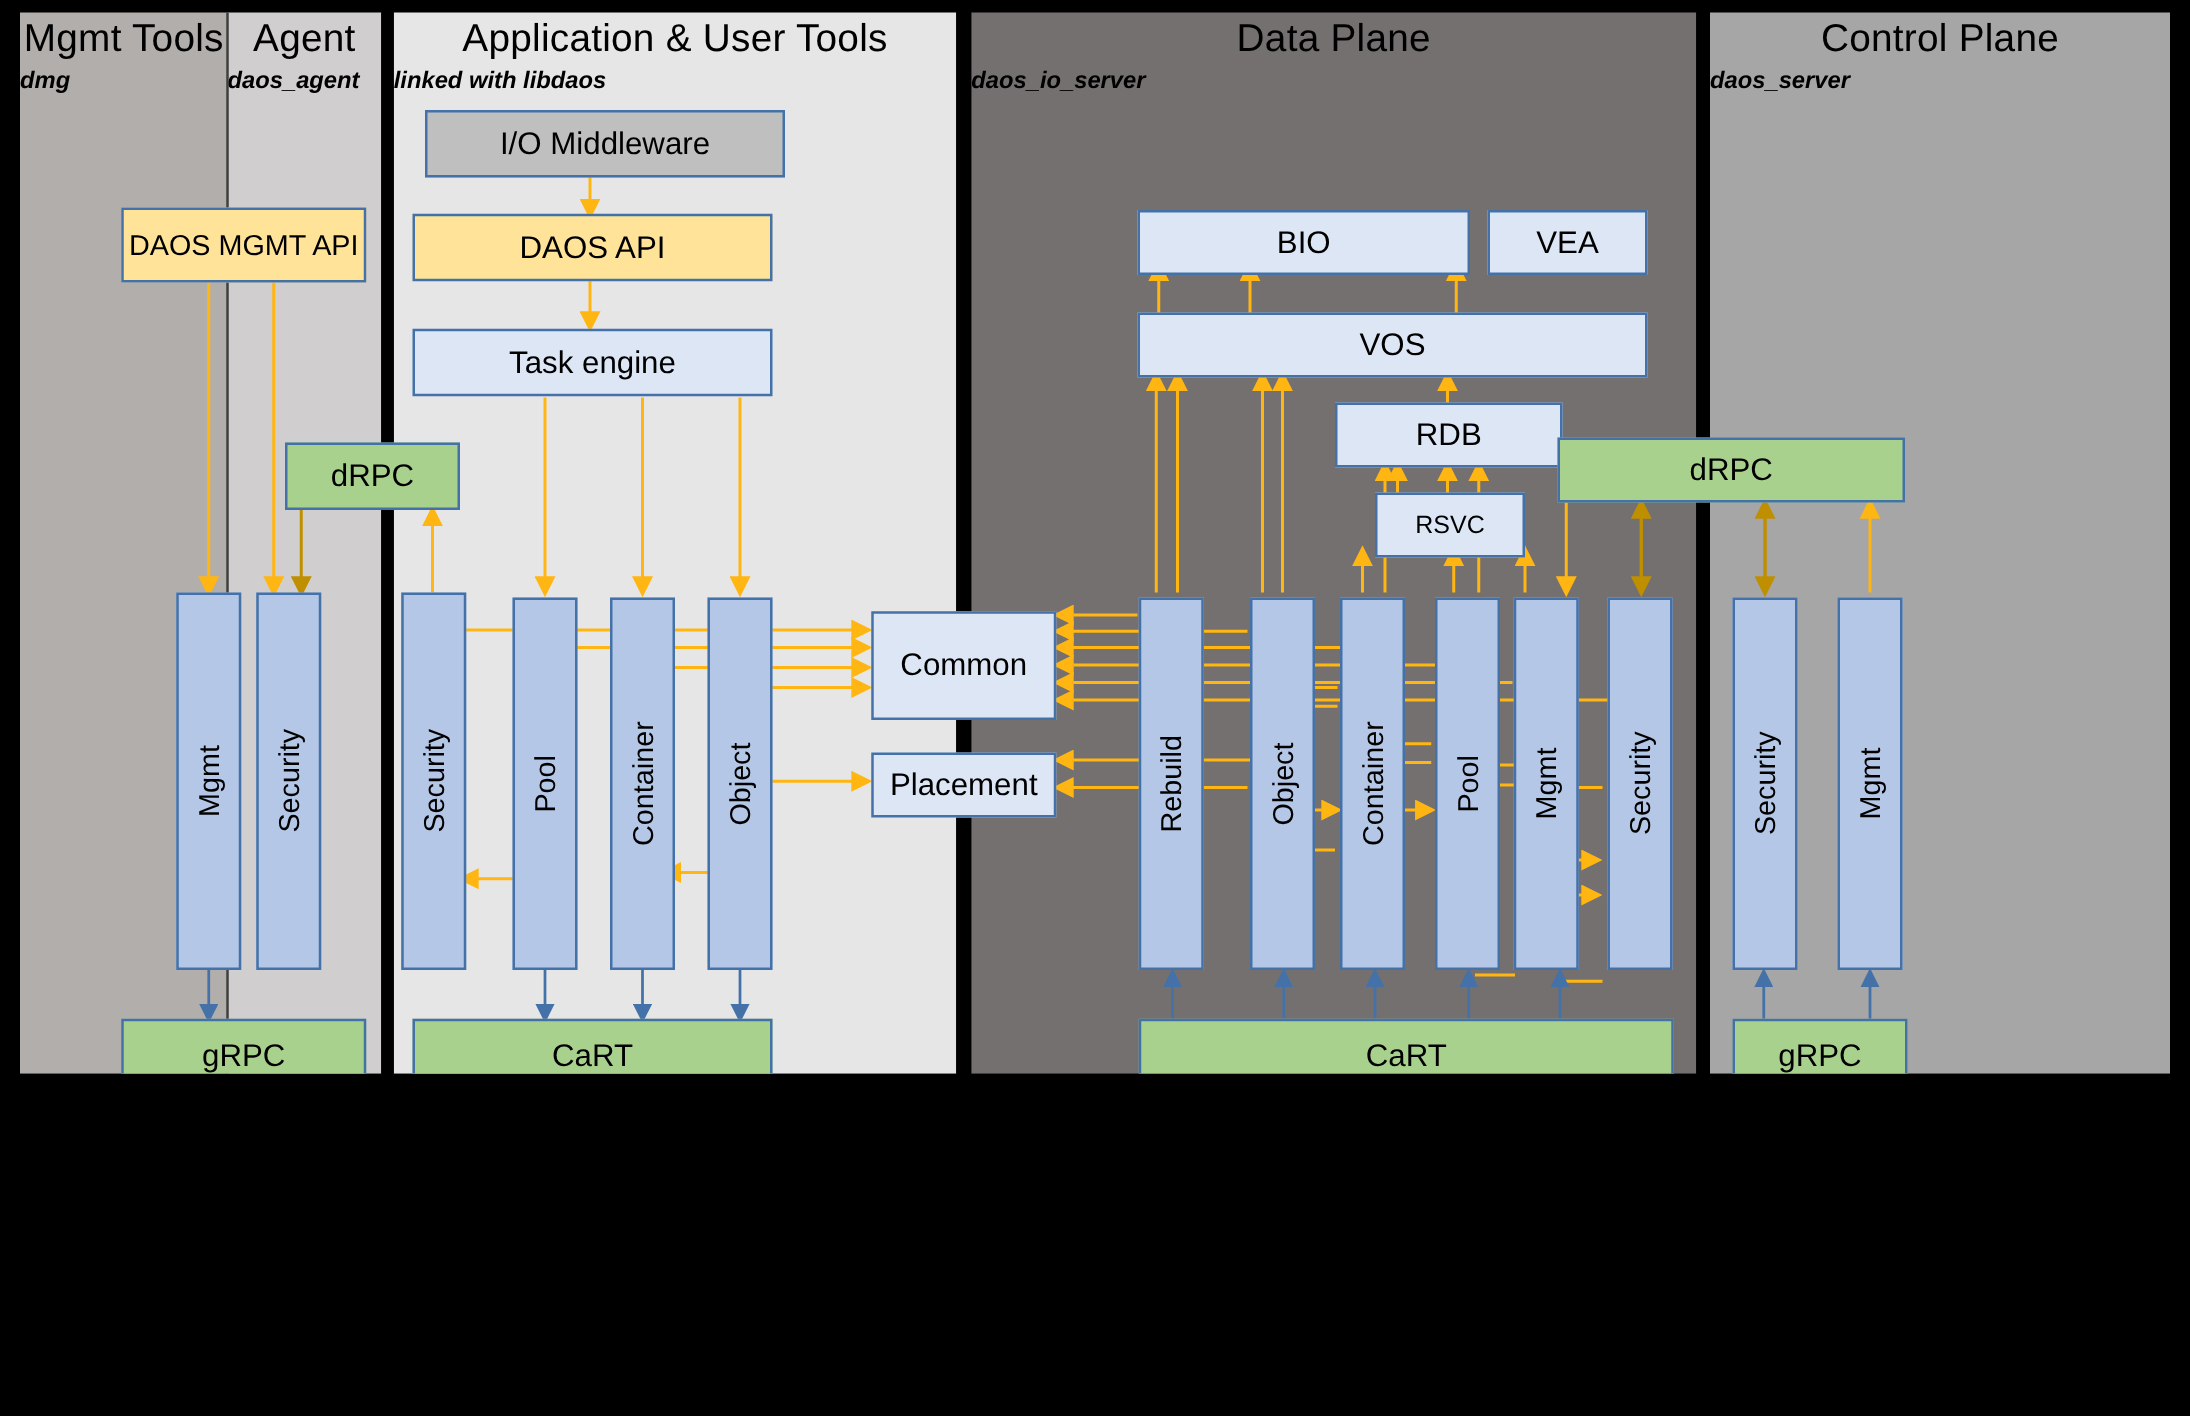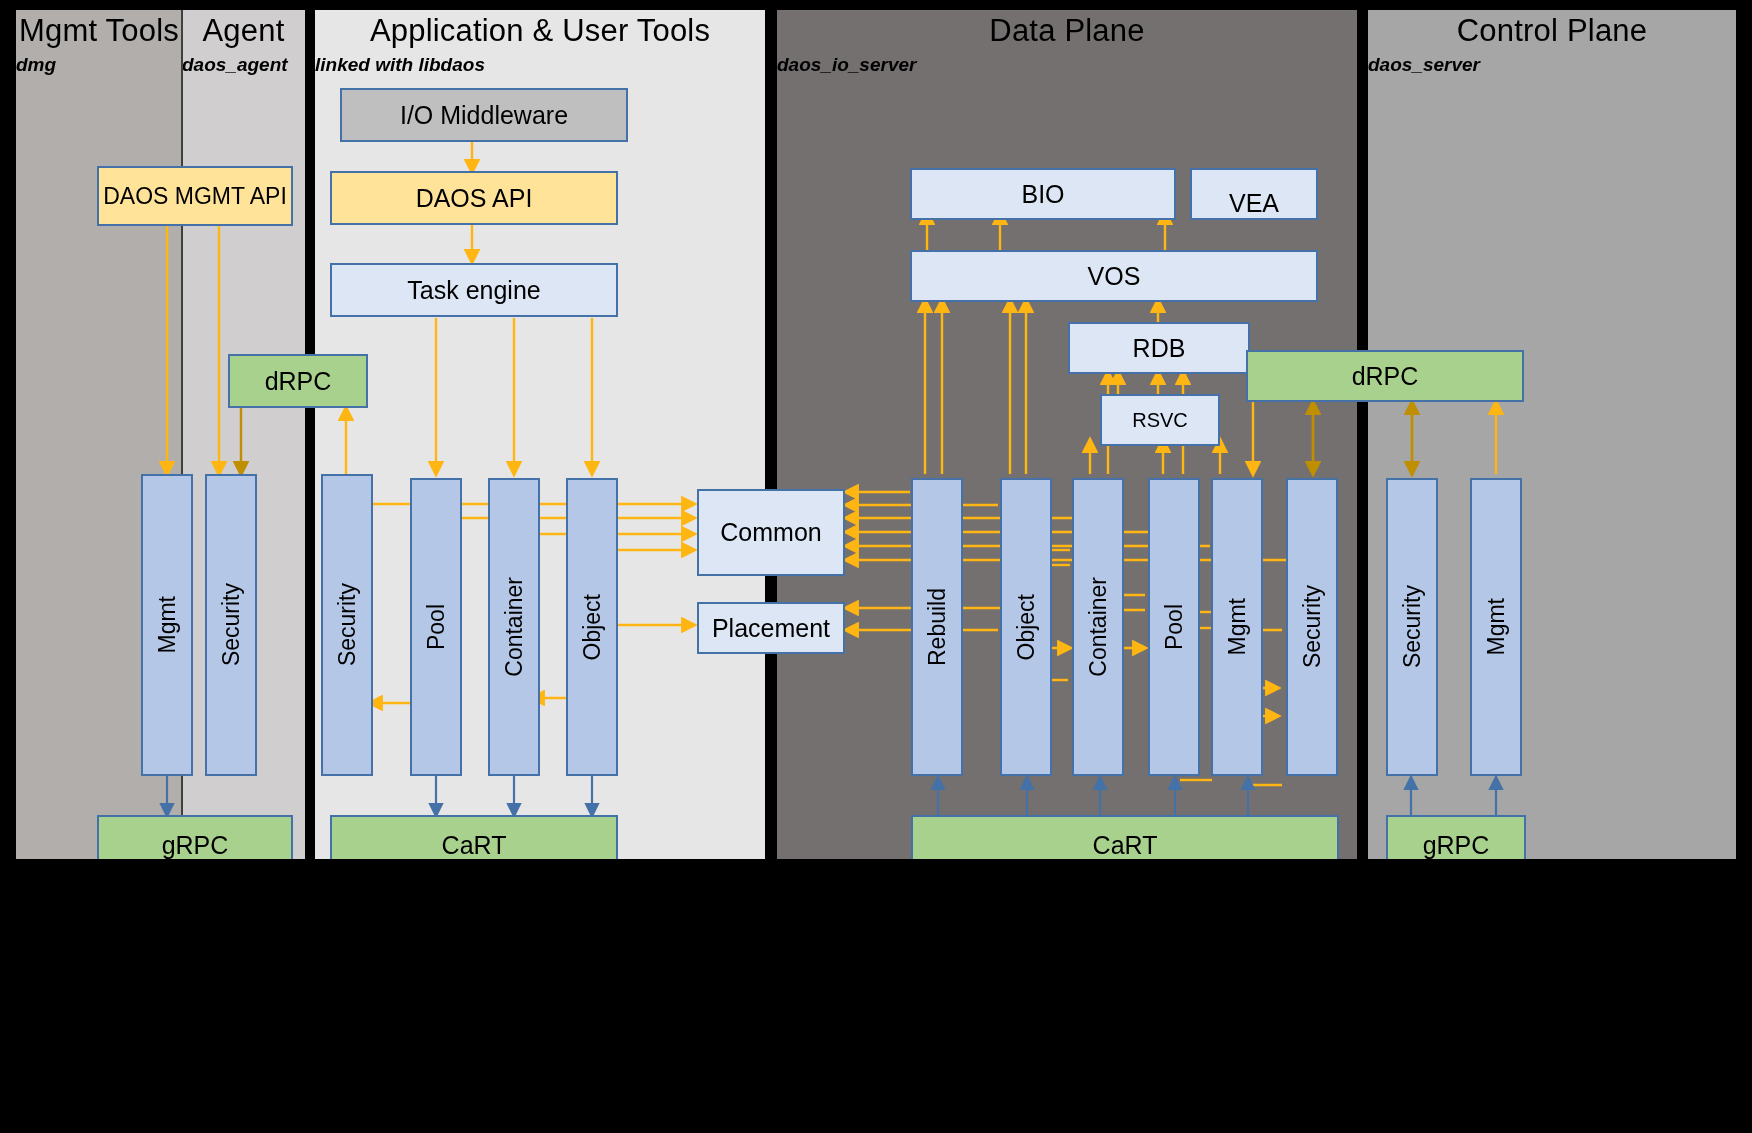--- a/index.html
+++ b/index.html
@@ -238,21 +238,21 @@
   <div class="box b-blue" style="left:697px;top:489px;width:148px;height:87px;font-size:25px;z-index:5;">
     <span>Common</span>
   </div>
   <div class="box b-blue" style="left:697px;top:602px;width:148px;height:52px;font-size:25px;z-index:5;">
     <span>Placement</span>
   </div>
 
   <div class="box b-blue" style="left:910px;top:168px;width:266px;height:52px;font-size:25px;">
     <span>BIO</span>
   </div>
-  <div class="box b-blue" style="left:1190px;top:168px;width:128px;height:52px;font-size:25px;align-items:flex-end;">
+  <div class="box b-blue" style="left:1190px;top:168px;width:128px;height:52px;font-size:25px;">
     <span>VEA</span>
   </div>
   <div class="box b-blue" style="left:910px;top:250px;width:408px;height:52px;font-size:25px;">
     <span>VOS</span>
   </div>
   <div class="box b-blue" style="left:1068px;top:322px;width:182px;height:52px;font-size:25px;">
     <span>RDB</span>
   </div>
   <div class="box b-blue" style="left:1100px;top:394px;width:120px;height:52px;font-size:20px;">
     <span>RSVC</span>

